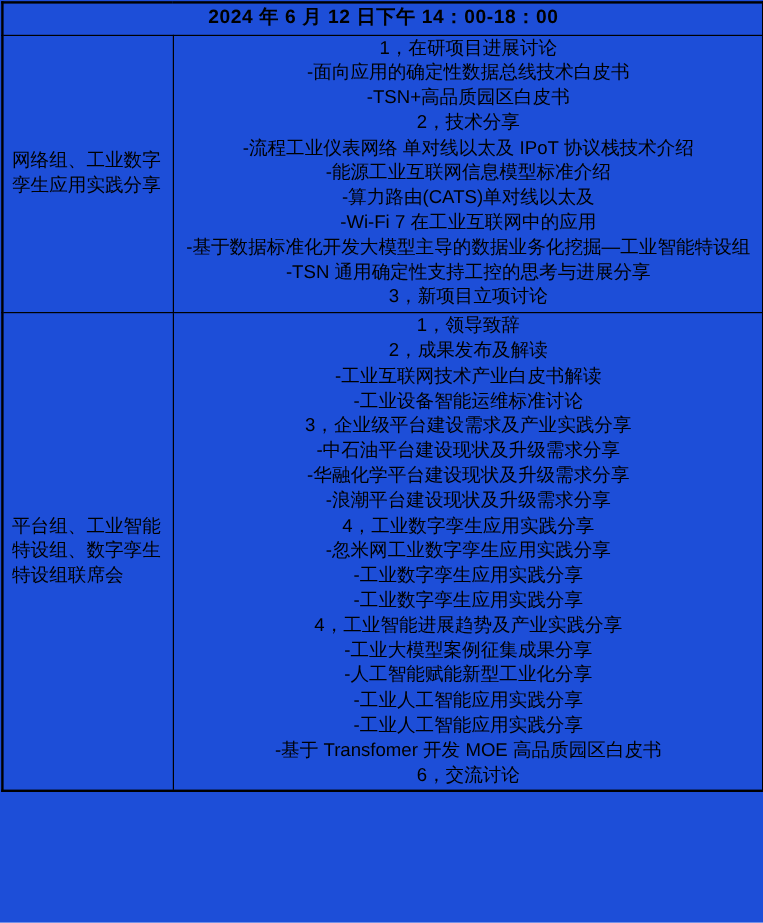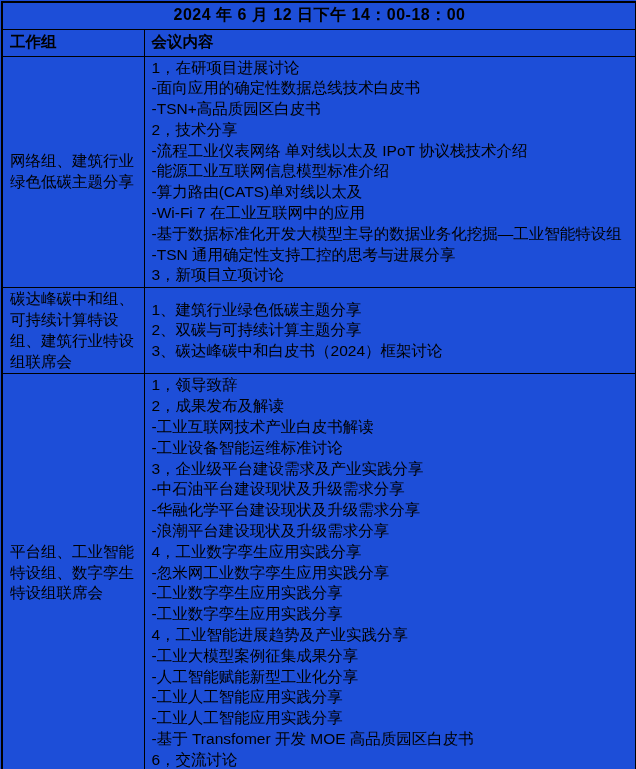--- a/index.html
+++ b/index.html
@@ -47,64 +47,53 @@
     font-weight: bold;
     height: 27px;
     font-size: 15.5px;
   }
   .group-cell {
     vertical-align: middle;
     word-break: break-all;
   }
   .content-cell {
     vertical-align: middle;
+    text-align: center;
   }
   .line {
     white-space: nowrap;
   }
 </style>
 </head>
 <body>
 
 <div class="page">
   <table class="schedule">
     <colgroup>
       <col style="width:142px">
       <col style="width:492px">
     </colgroup>
     <tbody>
         <tr>
       <td class="title-cell" colspan="2">2024 年 6 月 12 日下午 14：00-18：00</td>
     </tr>
     <tr>
-      <td class="colhead-cell">工作组</td>
-      <td class="colhead-cell">会议内容</td>
-    </tr>
-    <tr>
-      <td class="group-cell">网络组、建筑行业绿色低碳主题分享</td>
+      <td class="group-cell">网络组、工业数字孪生应用实践分享</td>
       <td class="content-cell">
             <div class="line">1，在研项目进展讨论</div>
             <div class="line">-面向应用的确定性数据总线技术白皮书</div>
             <div class="line">-TSN+高品质园区白皮书</div>
             <div class="line">2，技术分享</div>
             <div class="line">-流程工业仪表网络 单对线以太及 IPoT 协议栈技术介绍</div>
             <div class="line">-能源工业互联网信息模型标准介绍</div>
             <div class="line">-算力路由(CATS)单对线以太及</div>
             <div class="line">-Wi-Fi 7 在工业互联网中的应用</div>
             <div class="line">-基于数据标准化开发大模型主导的数据业务化挖掘—工业智能特设组</div>
             <div class="line">-TSN 通用确定性支持工控的思考与进展分享</div>
             <div class="line">3，新项目立项讨论</div>
-          </td>
-    </tr>
-    <tr>
-      <td class="group-cell">碳达峰碳中和组、可持续计算特设组、建筑行业特设组联席会</td>
-      <td class="content-cell">
-            <div class="line">1、建筑行业绿色低碳主题分享</div>
-            <div class="line">2、双碳与可持续计算主题分享</div>
-            <div class="line">3、碳达峰碳中和白皮书（2024）框架讨论</div>
           </td>
     </tr>
     <tr>
       <td class="group-cell">平台组、工业智能特设组、数字孪生特设组联席会</td>
       <td class="content-cell">
             <div class="line">1，领导致辞</div>
             <div class="line">2，成果发布及解读</div>
             <div class="line">-工业互联网技术产业白皮书解读</div>
             <div class="line">-工业设备智能运维标准讨论</div>
             <div class="line">3，企业级平台建设需求及产业实践分享</div>

